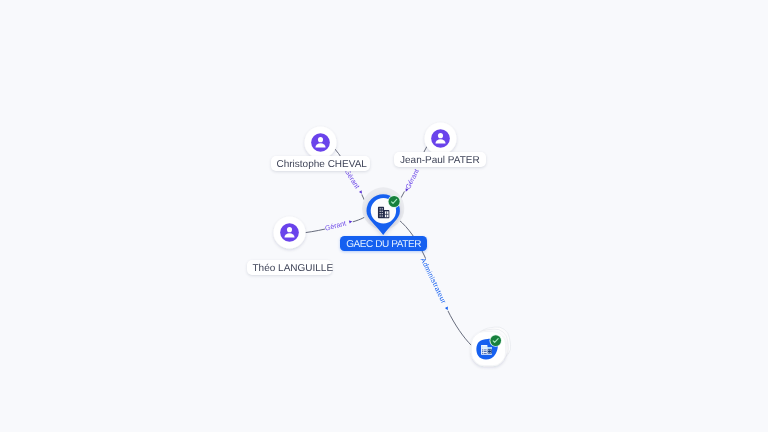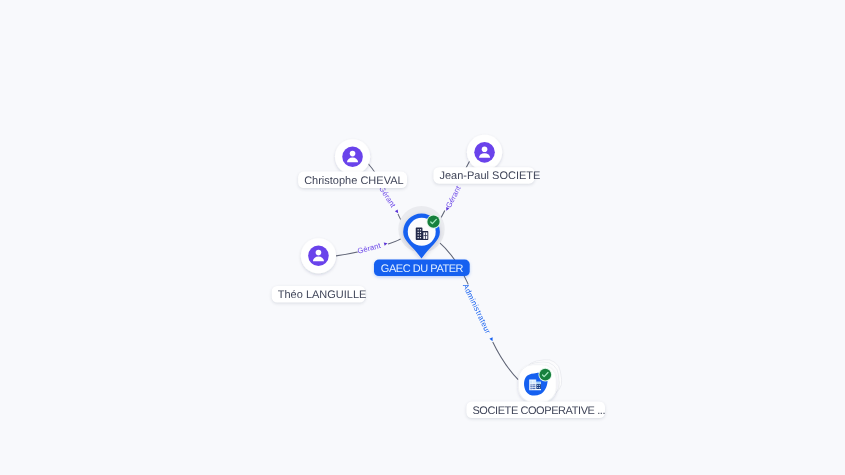--- a/index.html
+++ b/index.html
@@ -143,17 +143,16 @@
       </g>
       <g transform="translate(434.5,282.6) rotate(64.3)">
         <rect x="-25.5" y="-4.5" width="56.8" height="9" fill="#f8f9fc"></rect>
         <text font-size="7" fill="#1560f0" text-anchor="middle" dy="2.4" x="-2.2" letter-spacing="0.33">Administrateur</text>
         <path d="M 27.4,-1.6 L 30.6,0 L 27.4,1.6 z" fill="#1560f0"></path>
       </g>
     </g>
   </svg>
 
   <div class="nodelabel" style="left:270.5px;top:156.2px;width:99px;">Christophe CHEVAL</div>
-  <div class="nodelabel" style="left:394px;top:151.8px;width:91.8px;">Jean-Paul SOCIETE</div>
+  <div class="nodelabel" style="left:394px;top:151.8px;width:91.8px;">Jean-Paul PATER</div>
   <div class="nodelabel" style="left:246.8px;top:260px;width:84.6px;">Théo LANGUILLE</div>
   <div class="nodelabel selected" style="left:340.3px;top:236.2px;width:87.2px;letter-spacing:-0.42px;">GAEC DU PATER</div>
-  <div class="nodelabel" style="left:424.3px;top:364.8px;width:126.2px;letter-spacing:-0.38px;">SOCIETE COOPERATIVE ...</div>
 </div>
 
 </body></html>

